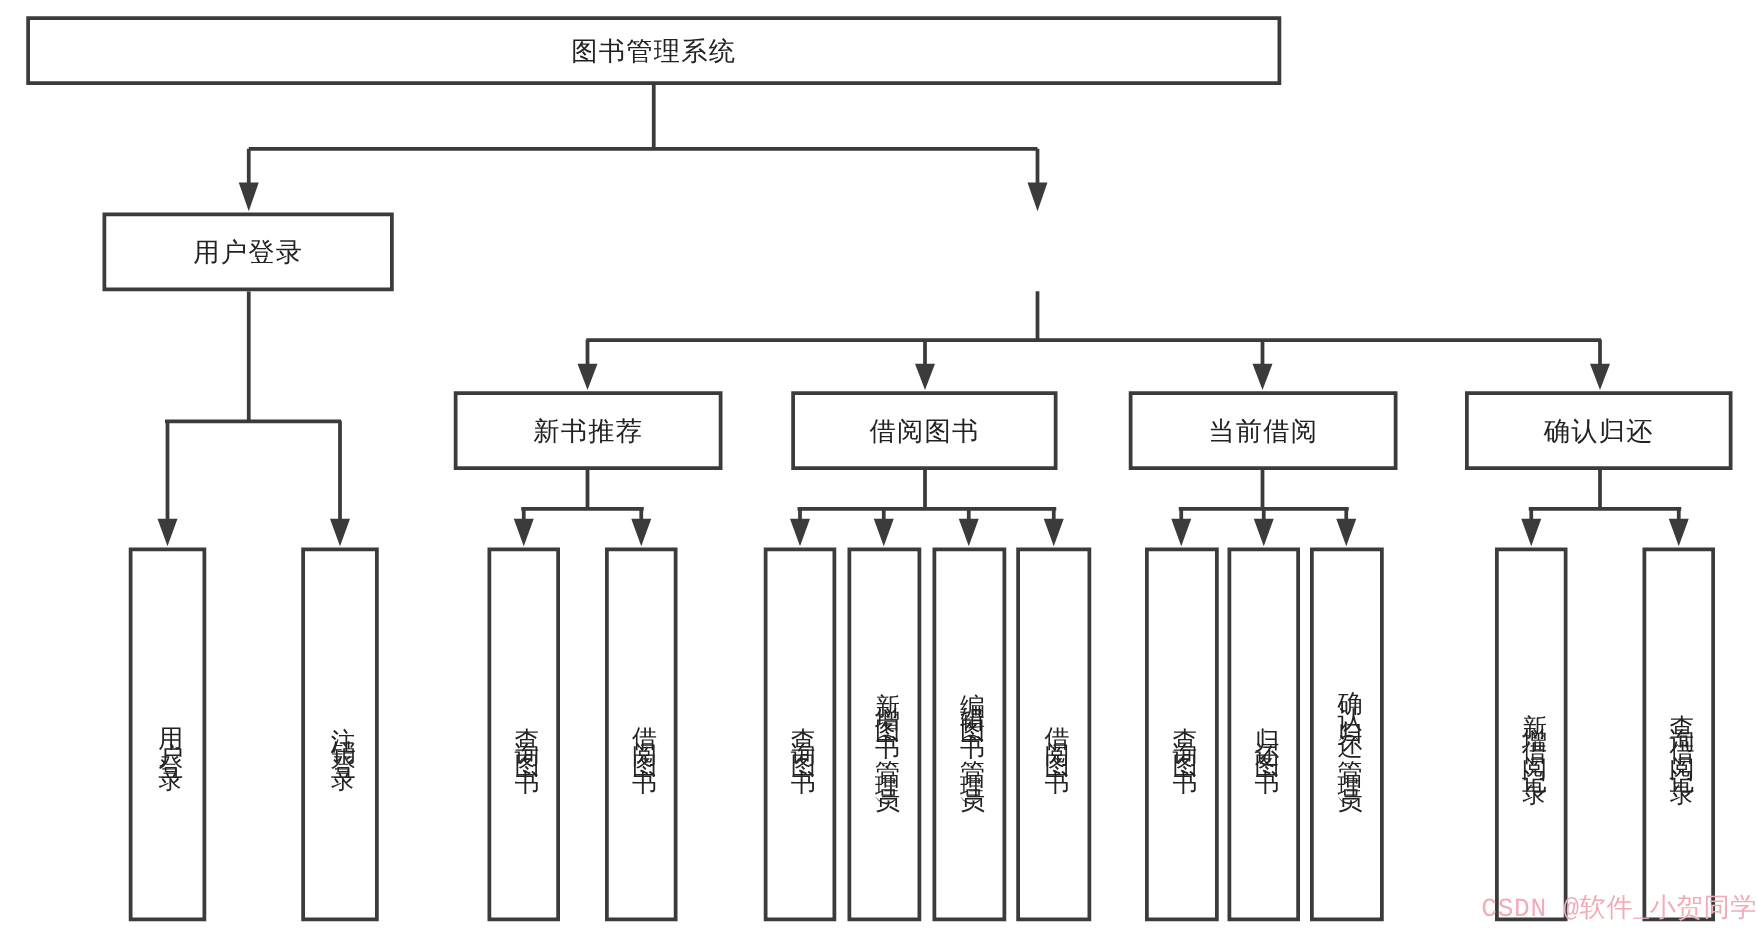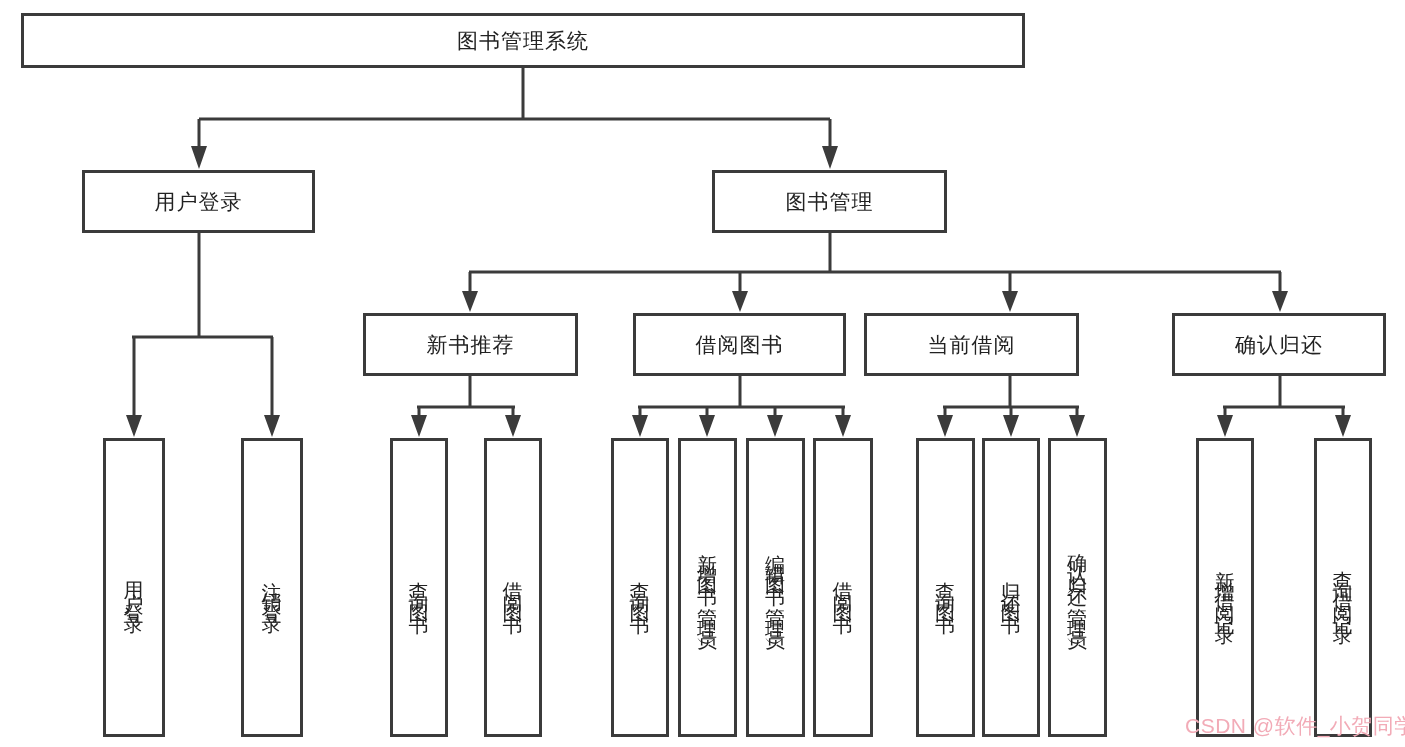--- a/index.html
+++ b/index.html
@@ -1,20 +1,20 @@
 <!DOCTYPE html>
 <html><head>
 <meta charset="utf-8">
 <style>
   html,body{margin:0;padding:0;background:#ffffff;}
   #canvas{
     position:relative;
     width:1405px;height:747px;
     background:#ffffff;
-    font-family:Liberation Sans, sans-serif;
+    font-family:Liberation Mono, monospace;
     overflow:hidden;
   }
   #wires{position:absolute;left:0;top:0;z-index:1;}
   #wires path.line{stroke:#3b3b3b;stroke-width:3;fill:none;}
   #wires path.head{stroke:none;fill:#3b3b3b;}
   .node{
     position:absolute;
     box-sizing:border-box;
     border:3px solid #3b3b3b;
     background:#ffffff;
@@ -88,31 +88,28 @@
     </g>
   </svg>
 
   <div class="node" style="left:21px;top:13px;width:1004px;height:55px">
     <span class="label">图书管理系统</span>
   </div>
 
   <div class="node" style="left:82px;top:170px;width:233px;height:63px">
     <span class="label">用户登录</span>
   </div>
-  <div class="node" style="left:712px;top:170px;width:235px;height:63px">
-    <span class="label">图书管理</span>
-  </div>
 
   <div class="node" style="left:363px;top:313px;width:215px;height:63px">
     <span class="label">新书推荐</span>
   </div>
   <div class="node" style="left:633px;top:313px;width:213px;height:63px">
     <span class="label">借阅图书</span>
   </div>
-  <div class="node" style="left:864px;top:313px;width:215px;height:63px">
+  <div class="node" style="left:903px;top:313px;width:215px;height:63px">
     <span class="label">当前借阅</span>
   </div>
   <div class="node" style="left:1172px;top:313px;width:214px;height:63px">
     <span class="label">确认归还</span>
   </div>
 
   <div class="node leaf" style="left:103px;top:438px;width:62px;height:299px">
     <span class="label">用户登录</span>
   </div>
   <div class="node leaf" style="left:241px;top:438px;width:62px;height:299px">

